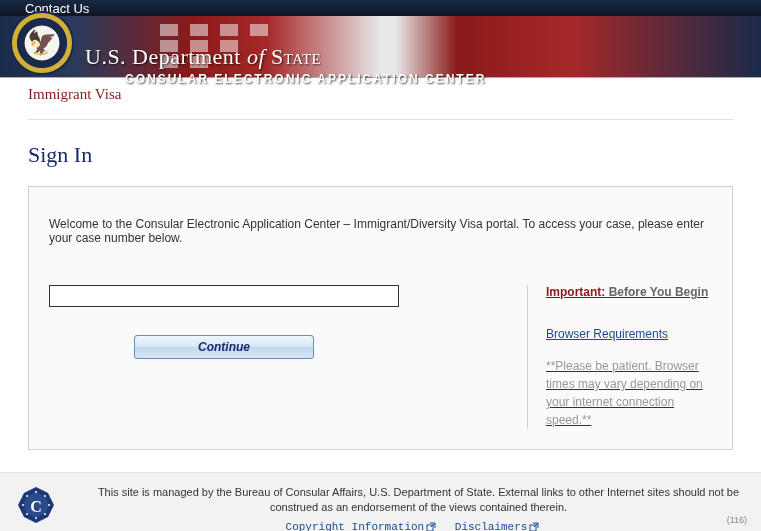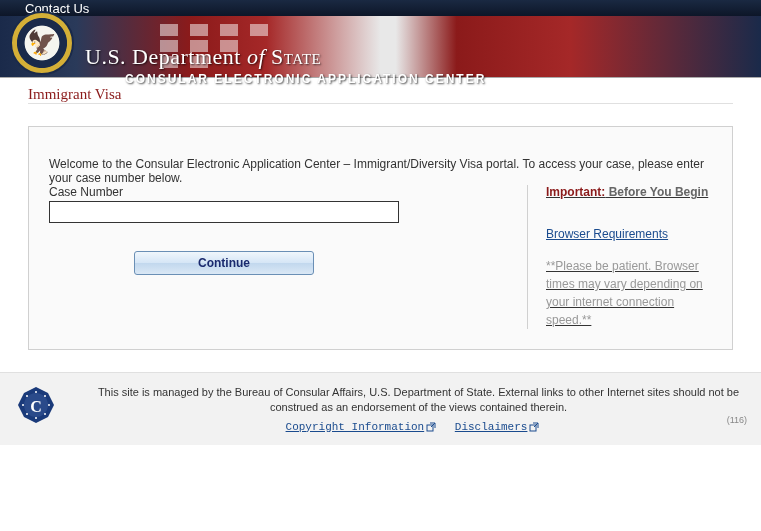--- a/index.html
+++ b/index.html
@@ -12,33 +12,33 @@
     .header::before { content: ""; position: absolute; left: 160px; top: 8px; width: 18px; height: 12px; background: #fff; box-shadow: 30px 0 #fff, 60px 0 #fff, 90px 0 #fff, 0 16px #fff, 30px 16px #fff, 60px 16px #fff, 0 32px #fff, 30px 32px #fff; opacity: 0.5; pointer-events: none; }
     .seal { position: absolute; left: 10px; top: -5px; width: 64px; height: 64px; border-radius: 50%; background: radial-gradient(circle, #f5f5f0 40%, #1a2a4a 42%, #1a2a4a 58%, #d4af37 60%, #d4af37 65%); border: 2px solid #1a2a4a; display: flex; align-items: center; justify-content: center; }
     .seal-inner { width: 38px; height: 38px; position: relative; }
     .eagle { position: absolute; top: 50%; left: 50%; transform: translate(-50%,-50%); font-size: 24px; color: #8b6914; }
     .header-text { position: absolute; left: 85px; top: 12px; color: #fff; text-shadow: 1px 1px 2px rgba(0,0,0,0.7); margin-top: 16px; }
     .dept-name { font-family: Georgia, 'Times New Roman', serif; font-size: 22px; letter-spacing: 0.5px; }
     .dept-name .small-caps { font-variant: small-caps; }
     .sub-name { font-size: 12px; letter-spacing: 2px; font-weight: bold; margin-top: 2px; margin-left: 40px; }
     
     .content { padding: 8px 28px 0; }
-    .breadcrumb { color: #8b1a1a; font-family: Georgia, serif; font-size: 15px; border-bottom: 1px solid #e0e0e0; padding-bottom: 0; margin-bottom: 22px; }
+    .breadcrumb { color: #8b1a1a; font-family: Georgia, serif; font-size: 15px; border-bottom: 1px solid #e0e0e0; padding-bottom: 16px; margin-bottom: 22px; }
     .page-title { color: #1a2a6e; font-family: Georgia, serif; font-size: 22px; font-weight: normal; margin-bottom: 18px; }
     
     .panel { border: 1px solid #d0d0d0; background: #fafafa; padding: 30px 20px 20px; }
-    .welcome { font-size: 12px; color: #333; }
+    .welcome { font-size: 12px; color: #333; margin-bottom: 40px; }
     
     .form-area { display: flex; }
     .left-col { flex: 1; padding-right: 20px; }
     .right-col { width: 185px; border-left: 1px solid #d0d0d0; padding-left: 18px; text-decoration: underline; }
     
     .label { font-size: 12px; color: #333; margin-bottom: 2px; display: block; }
     .text-input { width: 350px; height: 22px; border: 1px solid #333; padding: 2px 4px; font-size: 12px; }
-    .continue-btn { display: block; width: 180px; height: 24px; margin: 28px 0 0 85px; background: linear-gradient(#f0f6fc, #d6e6f6 48%, #c2d8ee 52%, #dae8f5); border: 1px solid #6a8fb5; border-radius: 3px; color: #1a2a6e; font-weight: bold; font-size: 12px; cursor: pointer; font-family: Verdana, sans-serif; }
+    .continue-btn { display: block; width: 180px; height: 24px; margin: 28px 0 0 85px; background: linear-gradient(#f0f6fc, #d6e6f6 48%, #c2d8ee 52%, #dae8f5); border: 1px solid #6a8fb5; border-radius: 3px; color: #1a2a6e; font-weight: bold; font-size: 12px; cursor: pointer; font-family: Verdana, sans-serif; font-style: italic; }
     
     .important { margin-bottom: 14px; }
     .important-label { color: #8b1a1a; font-weight: bold; }
     .important-text { color: #666; font-weight: bold; }
     .req-link { color: #1a4b8e; text-decoration: underline; font-size: 12px; display: block; margin-bottom: 16px; margin-top: 28px; }
     .patience { color: #999; font-size: 12px; line-height: 1.5; }
     
     .footer { margin-top: 22px; background: #f2f2f2; border-top: 1px solid #e0e0e0; padding: 12px 10px 10px; display: flex; align-items: flex-start; position: relative; }
     .footer-seal { width: 40px; height: 40px; flex-shrink: 0; margin-right: 30px; margin-left: 6px; }
     .footer-seal svg { width: 40px; height: 40px; }
@@ -64,27 +64,27 @@
   <div class="header-text">
     <div class="dept-name">
       <span>U.S. Department</span> <em><span>of</span></em> <span class="small-caps">State</span>
     </div>
     <div class="sub-name">CONSULAR ELECTRONIC APPLICATION CENTER</div>
   </div>
 </div>
 
 <div class="content">
   <div class="breadcrumb">Immigrant Visa</div>
+  <h1 class="page-title">Sign In</h1>
 
   <div class="panel">
     <p class="welcome">Welcome to the Consular Electronic Application Center – Immigrant/Diversity Visa portal. To access your case, please enter your case number below.</p>
 
     <div class="form-area">
       <div class="left-col">
-        <label class="label">Case Number</label>
         <input type="text" class="text-input" value="" style="">
         <button class="continue-btn">Continue</button>
       </div>
       <div class="right-col">
         <div class="important">
           <span class="important-label">Important:</span><span class="important-text"> Before You Begin</span>
         </div>
         <a href="#" class="req-link">Browser Requirements</a>
         <div class="patience">**Please be patient. Browser times may vary depending on your internet connection speed.**</div>
       </div>

